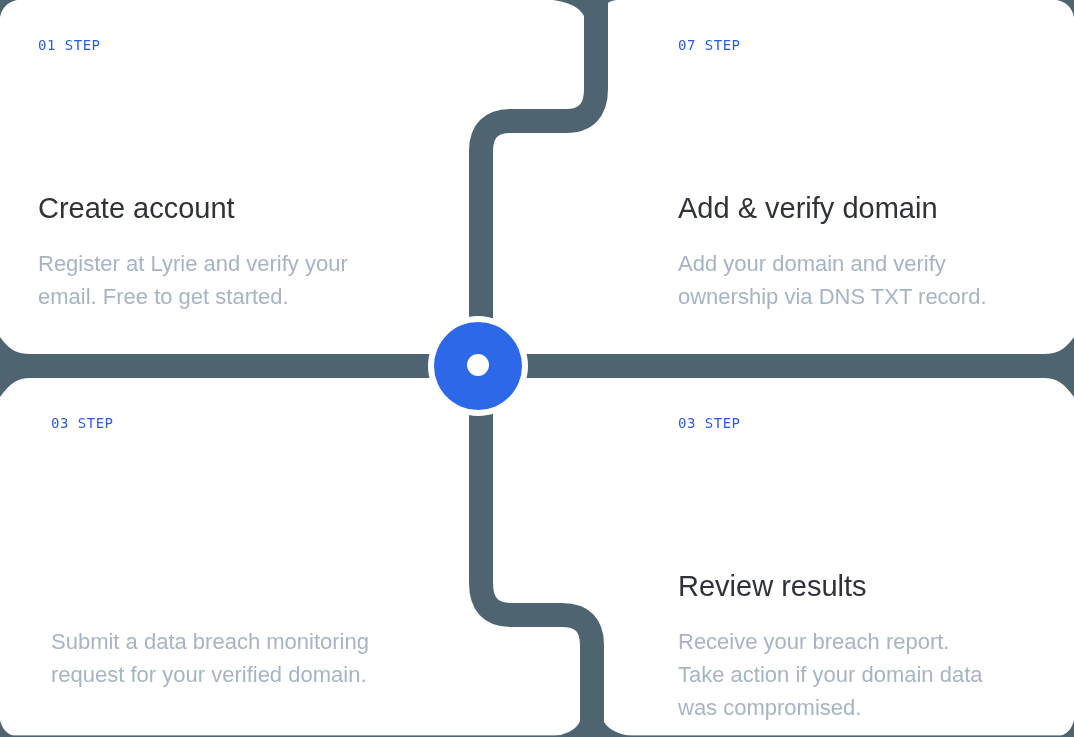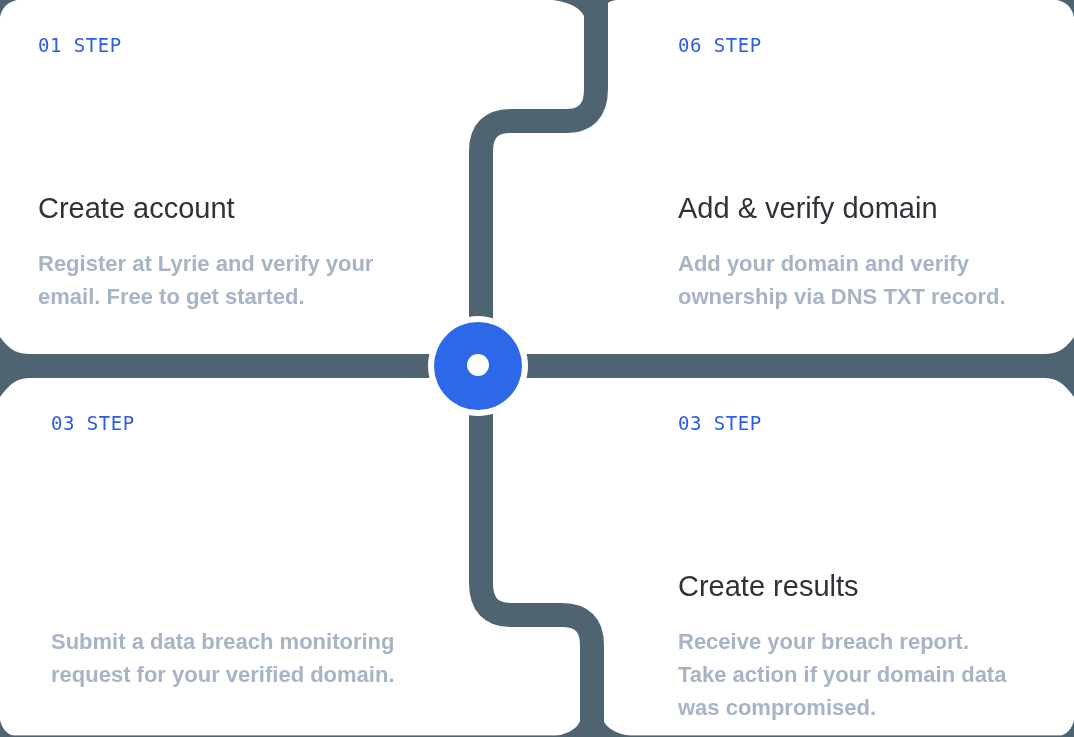--- a/index.html
+++ b/index.html
@@ -10,32 +10,32 @@
   }
   svg.flow-art{position:absolute;left:0;top:0;z-index:1;}
   .flow-shape{fill:var(--path-color,#4e6571);}
   .flow-stroke{fill:none;stroke:var(--path-color,#4e6571);stroke-width:24;}
   .node-ring{fill:#ffffff;}
   .node-core{fill:var(--accent-blue,#2d68e9);}
   .node-dot{fill:#ffffff;}
   .card{position:absolute;z-index:2;width:420px;}
   .card .badge{
     font-family:"DejaVu Sans Mono",monospace;
-    font-size:19px;line-height:17px;letter-spacing:0.5px;
+    font-size:14px;line-height:17px;letter-spacing:0.5px;
     color:var(--badge-blue,#2c5ce5);
     position:absolute;left:0;top:0;white-space:pre;
   }
   .card .title{
     position:absolute;left:0;top:154px;
     font-size:29px;line-height:34px;font-weight:400;
     color:var(--title-color,#30323a);white-space:pre;
   }
   .card .desc{
     position:absolute;left:0;top:210px;width:410px;
-    font-size:22px;line-height:33px;font-weight:700;
+    font-size:22px;line-height:33px;font-weight:400;
     color:var(--body-color,#a7b4c6);white-space:pre-line;
   }
   .card-tl{left:38px;top:37px;height:340px;}
   .card-tr{left:678px;top:37px;height:340px;}
   .card-bl{left:51px;top:415px;height:322px;}
   .card-br{left:678px;top:415px;height:322px;}
 </style>
 </head>
 <body>
 
@@ -64,31 +64,31 @@
 </svg>
 
 <div class="card card-tl">
   <div class="badge">01 STEP</div>
   <div class="title">Create account</div>
   <div class="desc">Register at Lyrie and verify your
 email. Free to get started.</div>
 </div>
 
 <div class="card card-tr">
-  <div class="badge">06 STEP</div>
+  <div class="badge">07 STEP</div>
   <div class="title">Add &amp; verify domain</div>
   <div class="desc">Add your domain and verify
 ownership via DNS TXT record.</div>
 </div>
 
 <div class="card card-bl">
   <div class="badge">03 STEP</div>
   <div class="desc">Submit a data breach monitoring
 request for your verified domain.</div>
 </div>
 
 <div class="card card-br">
   <div class="badge">03 STEP</div>
-  <div class="title">Create results</div>
+  <div class="title">Review results</div>
   <div class="desc">Receive your breach report.
 Take action if your domain data
 was compromised.</div>
 </div>
 
 </body></html>

